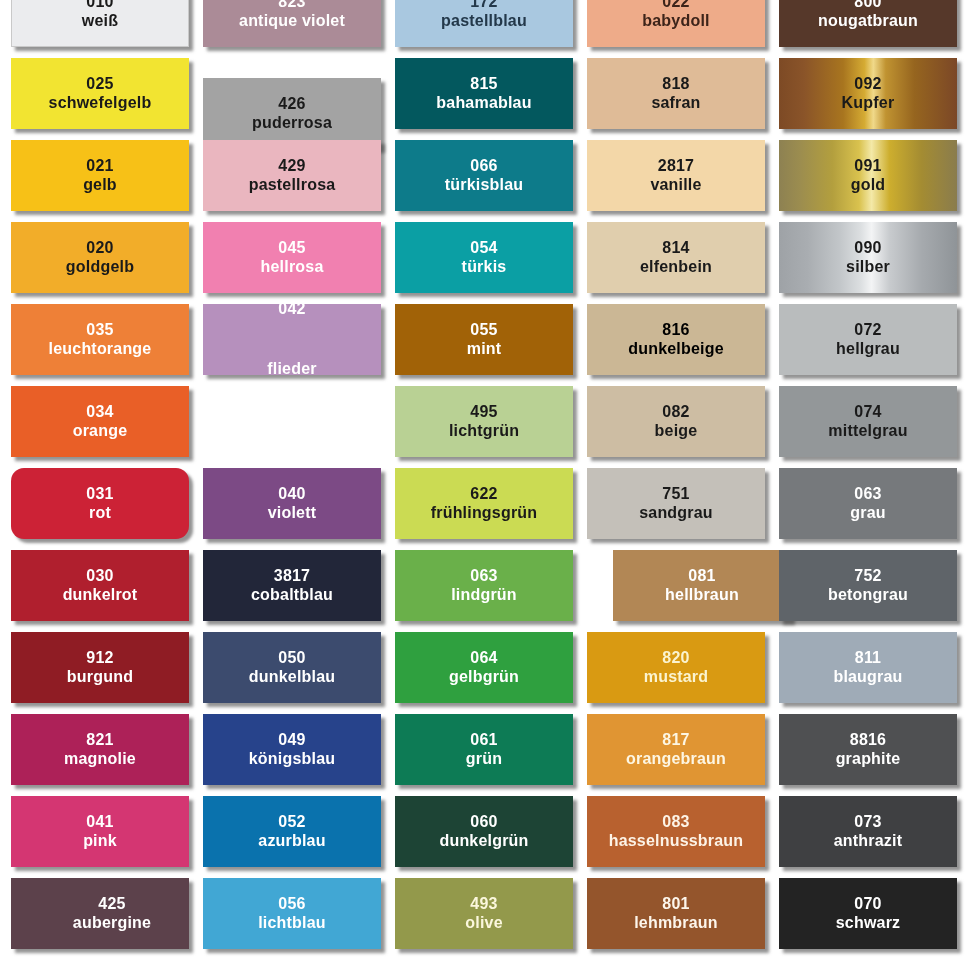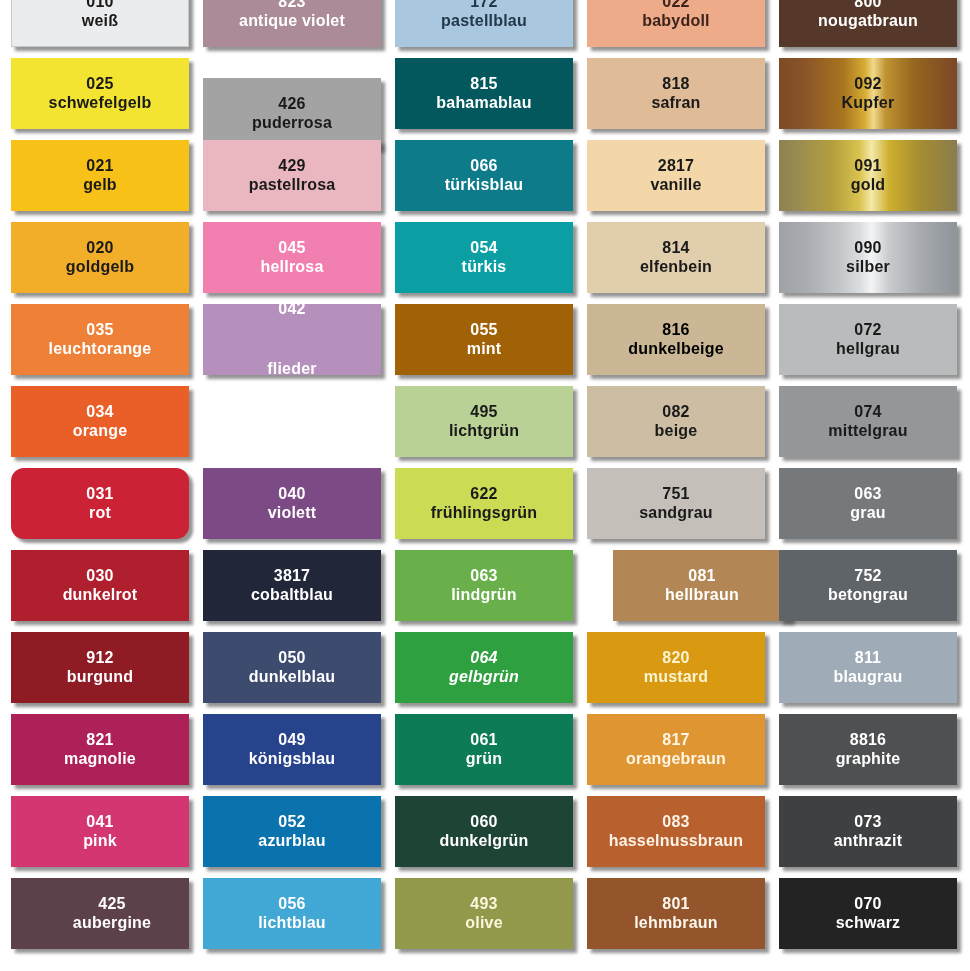--- a/index.html
+++ b/index.html
@@ -220,21 +220,21 @@
       <div class="name">betongrau</div>
     </div>
     <div class="swatch" style="left: 11px; top: 632px; background: rgb(143, 28, 36); color: rgb(255, 255, 255);">
       <div class="code">912</div>
       <div class="name">burgund</div>
     </div>
     <div class="swatch" style="left: 203px; top: 632px; background: rgb(60, 75, 110); color: rgb(255, 255, 255);">
       <div class="code">050</div>
       <div class="name">dunkelblau</div>
     </div>
-    <div class="swatch" style="left: 395px; top: 632px; background: rgb(47, 160, 63); color: rgb(255, 255, 255); font-style: italic;">
+    <div class="swatch" style="left: 395px; top: 632px; background: rgb(47, 160, 63); color: rgb(255, 255, 255);">
       <div class="code">064</div>
       <div class="name">gelbgrün</div>
     </div>
     <div class="swatch" style="left: 587px; top: 632px; background: rgb(217, 154, 18); color: rgb(251, 244, 208);">
       <div class="code">820</div>
       <div class="name">mustard</div>
     </div>
     <div class="swatch" style="left: 779px; top: 632px; background: rgb(159, 171, 183); color: rgb(255, 255, 255);">
       <div class="code">811</div>
       <div class="name">blaugrau</div>

